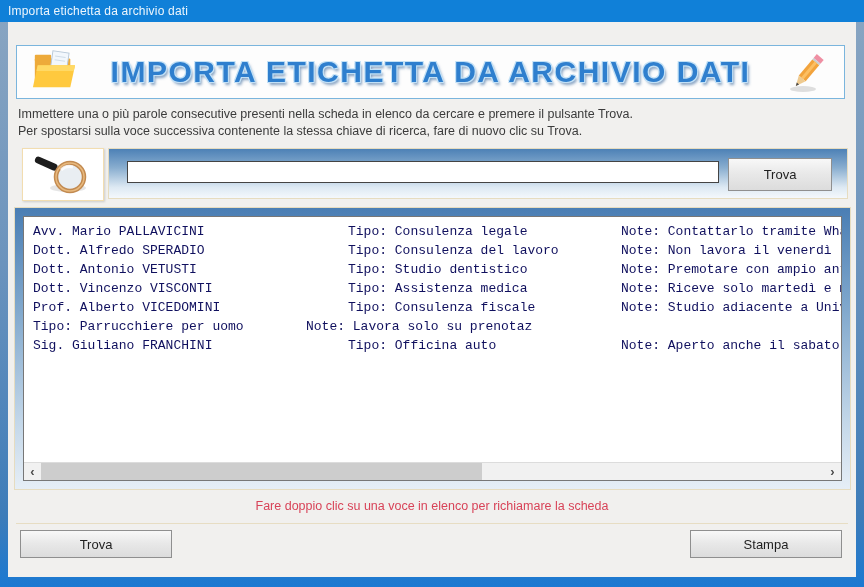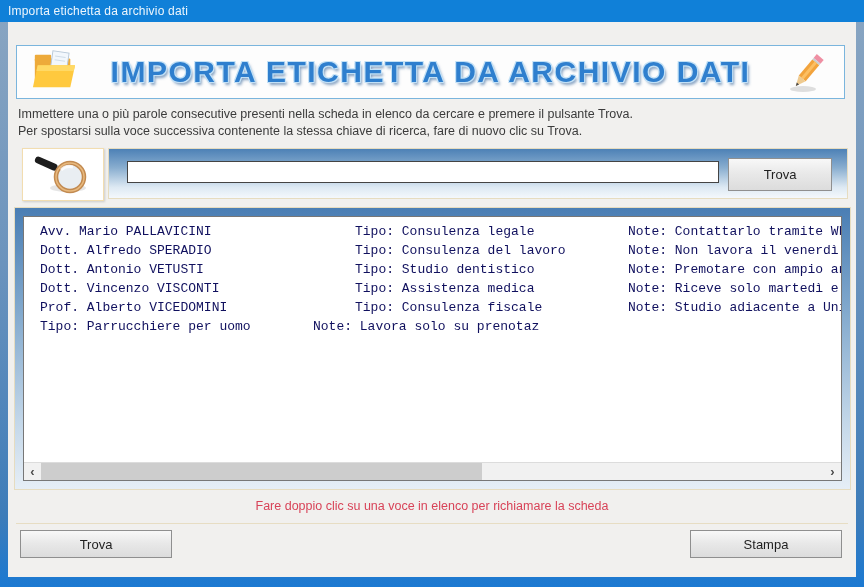--- a/index.html
+++ b/index.html
@@ -21,21 +21,21 @@
   .search-iconbox{position:absolute;left:14px;top:126px;width:80px;height:51px;background:#fff;border:1px solid #f2ddb0;box-shadow:1px 1px 2px rgba(0,0,0,.15);display:flex;align-items:center;justify-content:center;}
   .search-panel{position:absolute;left:100px;top:126px;width:740px;height:51px;border:1px solid #e6dcc0;box-sizing:border-box;background:linear-gradient(180deg,#4d81b6 0%,#88adcf 38%,#dde9f3 78%,#f4f8fc 100%);}
   .search-input{position:absolute;left:18px;top:12px;width:592px;height:22px;border:1px solid #444;background:#fff;font-size:13px;padding:0 4px;box-sizing:border-box;outline:none;}
   .btn{border:1px solid #8f8f8f;background:linear-gradient(180deg,#f8f8f8,#e9e9e9 45%,#dcdcdc);font-size:13px;color:#1f1f1f;font-family:"Liberation Sans",sans-serif;}
   .btn-trova{position:absolute;left:619px;top:9px;width:104px;height:33px;}
 
   
   .list-frame{position:absolute;left:6px;top:185px;width:837px;height:283px;box-sizing:border-box;border:1px solid #e6dcc0;background:linear-gradient(180deg,#4a7eb4 0%,#7fa7cc 35%,#c6d9ea 78%,#e6eef6 100%);padding:8px;}
   .listbox{position:relative;width:100%;height:100%;background:#fff;border:1px solid #777;box-sizing:border-box;overflow:hidden;}
   .rows{padding:5px 0 0 0;}
-  .row{display:flex;white-space:nowrap;overflow:hidden;height:19px;line-height:19px;font-family:"Liberation Mono","DejaVu Sans Mono",monospace;font-size:13px;color:#10105e;padding-left:16px;cursor:default;}
+  .row{display:flex;white-space:nowrap;overflow:hidden;height:19px;line-height:19px;font-family:"Liberation Mono","DejaVu Sans Mono",monospace;font-size:13px;color:#10105e;padding-left:9px;cursor:default;}
   .c-name{flex:0 0 315px;overflow:hidden;}
   .c-tipo{flex:0 0 273px;overflow:hidden;}
   .c-note{flex:1;overflow:hidden;}
 
   
   .hscroll{position:absolute;left:0;right:0;bottom:0;height:17px;background:#f1f1f1;border-top:1px solid #dcdcdc;}
   .hs-arrow{position:absolute;top:0;width:17px;height:17px;display:flex;align-items:center;justify-content:center;color:#4a4a4a;font-size:13px;font-weight:bold;background:#f1f1f1;cursor:pointer;}
   .hs-left{left:0;}
   .hs-right{right:0;}
   .hs-thumb{position:absolute;left:17px;top:0;height:17px;width:54%;background:#cdcdcd;cursor:pointer;}
@@ -131,20 +131,25 @@
           </div>
           <div class="row">
             <span class="c-name">Prof. Alberto VICEDOMINI</span>
             <span class="c-tipo">Tipo: Consulenza fiscale</span>
             <span class="c-note">Note: Studio adiacente a Univ</span>
           </div>
           <div class="row">
             <span class="c-tipo">Tipo: Parrucchiere per uomo</span>
             <span class="c-note">Note: Lavora solo su prenotaz</span>
           </div>
+          <div class="row">
+            <span class="c-name">Sig. Giuliano FRANCHINI</span>
+            <span class="c-tipo">Tipo: Officina auto</span>
+            <span class="c-note">Note: Aperto anche il sabato</span>
+          </div>
         </div>
 
         <div class="hscroll">
           <div class="hs-arrow hs-left">‹</div>
           <div class="hs-thumb"></div>
           <div class="hs-arrow hs-right">›</div>
         </div>
       </div>
     </div>
 

